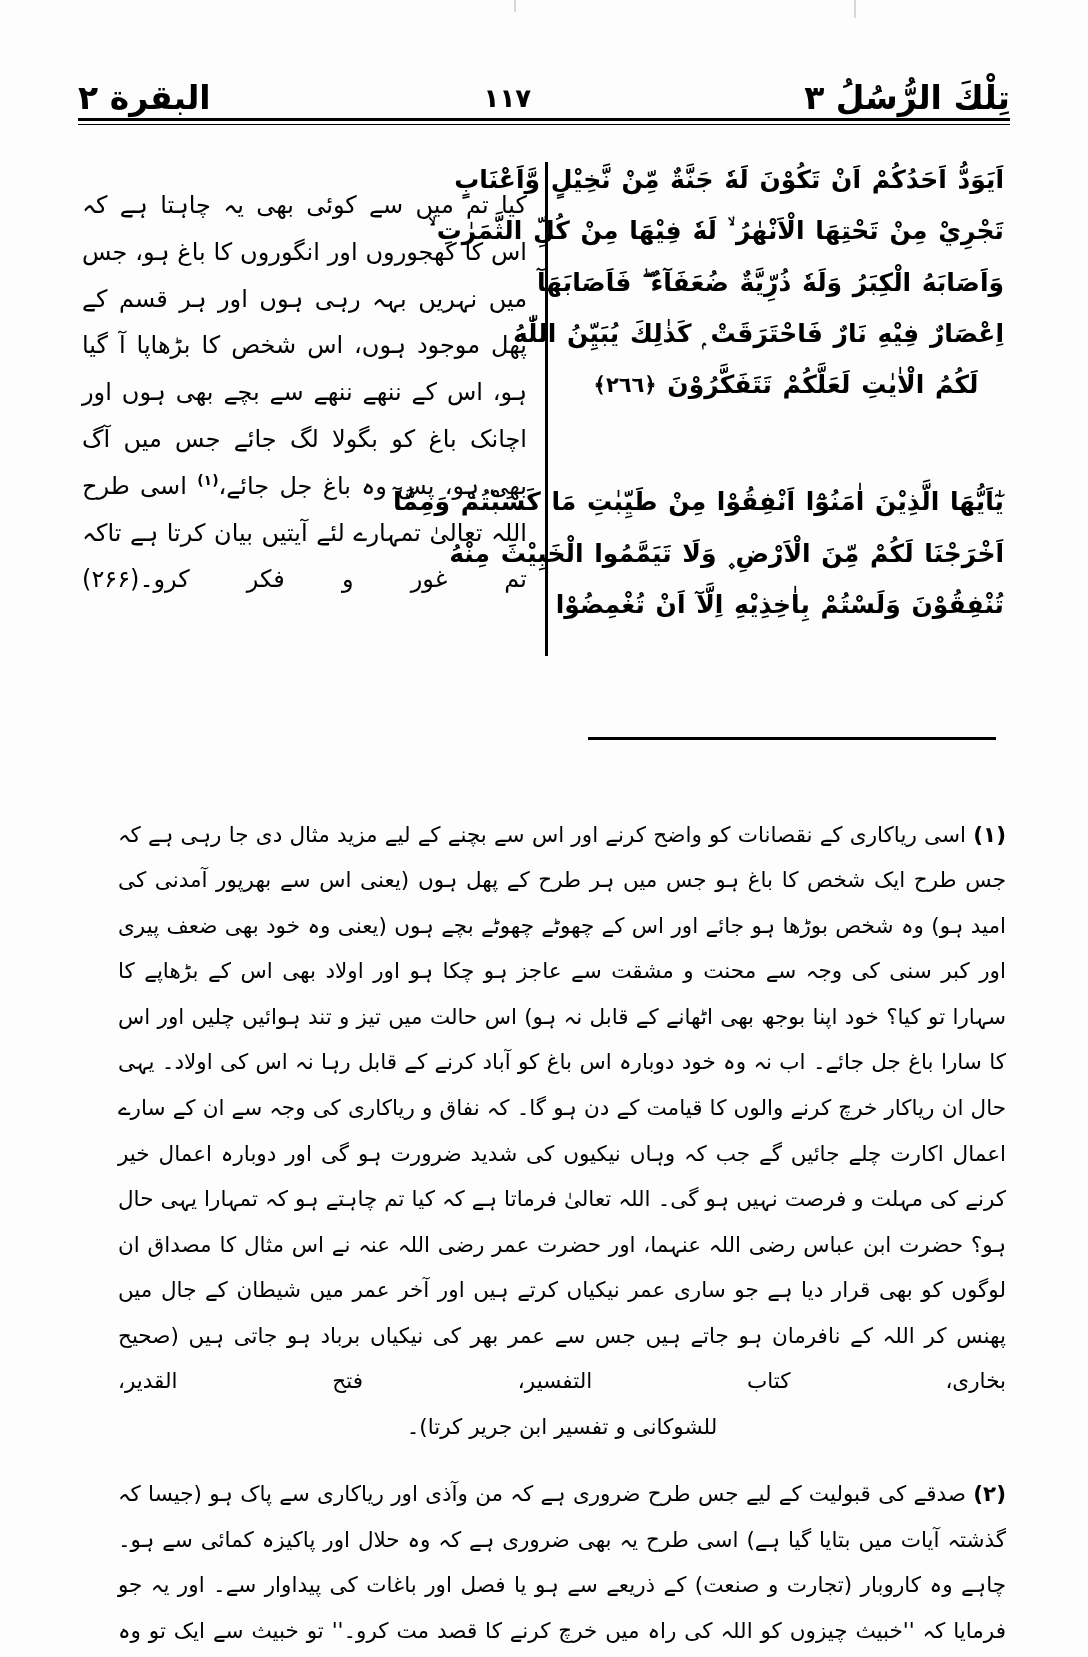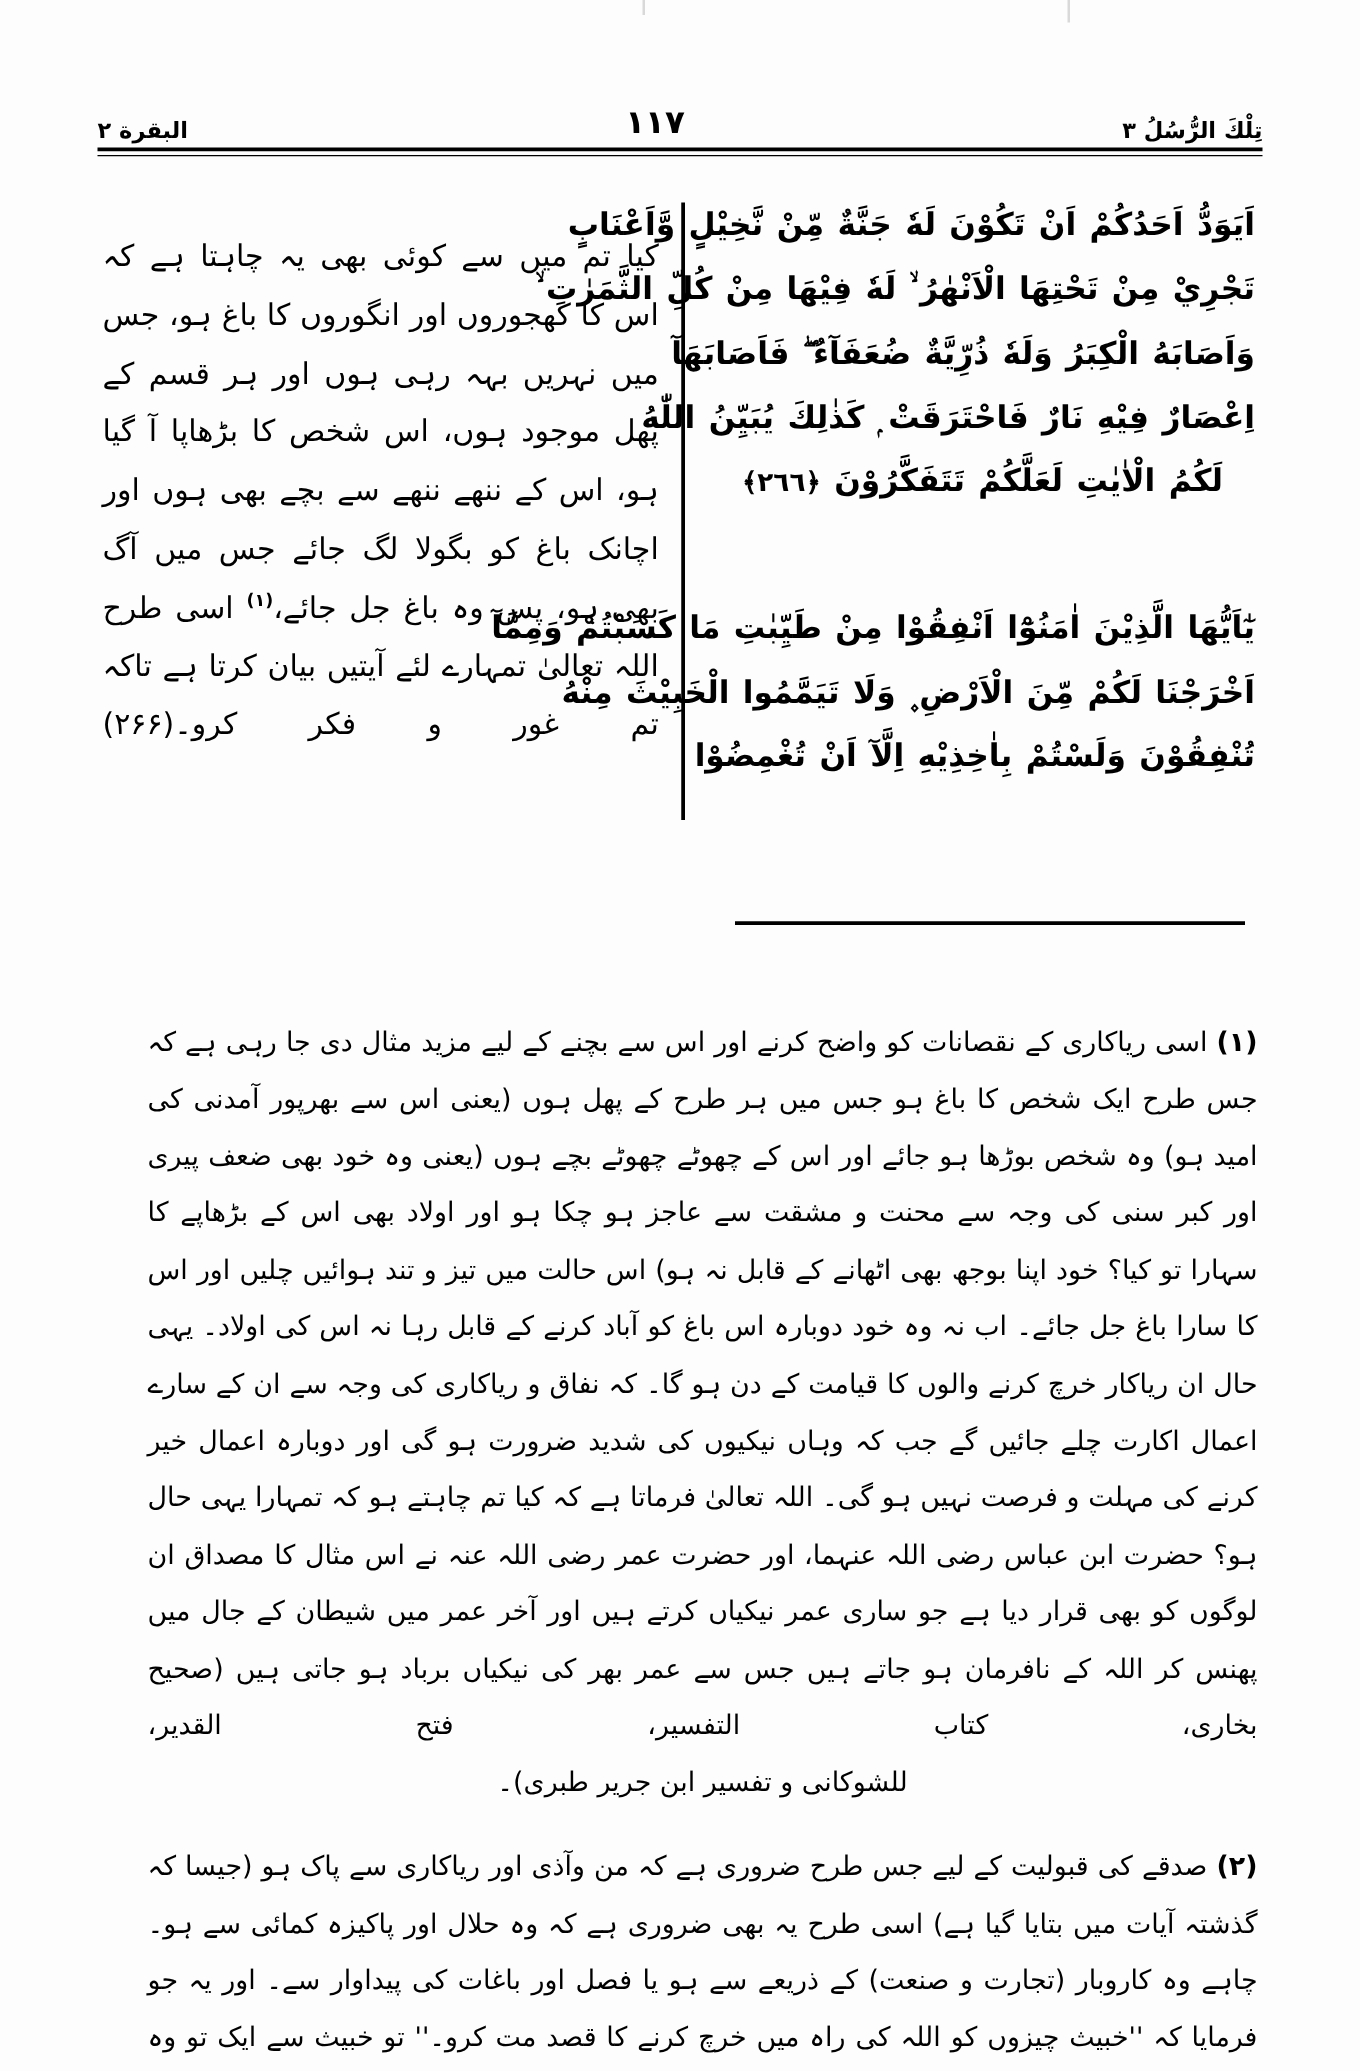--- a/index.html
+++ b/index.html
@@ -30,21 +30,21 @@
     right: 78px;
     left: 78px;
     height: 52px;
     display: flex;
     flex-direction: row;
     align-items: flex-end;
     justify-content: space-between;
     direction: rtl;
   }
   .header-side {
-    font-size: 18px;
+    font-size: 33px;
     font-weight: 700;
     letter-spacing: -0.5px;
     line-height: 1;
     white-space: nowrap;
   }
   .header-center {
     font-size: 26px;
     font-weight: 600;
     letter-spacing: 1px;
     padding-bottom: 1px;
@@ -240,21 +240,21 @@
       <span>اسی ریاکاری کے نقصانات کو واضح کرنے اور اس سے بچنے کے لیے مزید مثال دی جا رہی ہے کہ جس طرح ایک</span>
       <span>شخص کا باغ ہو جس میں ہر طرح کے پھل ہوں (یعنی اس سے بھرپور آمدنی کی امید ہو) وہ شخص بوڑھا ہو جائے اور اس</span>
       <span>کے چھوٹے چھوٹے بچے ہوں (یعنی وہ خود بھی ضعف پیری اور کبر سنی کی وجہ سے محنت و مشقت سے عاجز ہو چکا ہو اور</span>
       <span>اولاد بھی اس کے بڑھاپے کا سہارا تو کیا؟ خود اپنا بوجھ بھی اٹھانے کے قابل نہ ہو) اس حالت میں تیز و تند ہوائیں چلیں</span>
       <span>اور اس کا سارا باغ جل جائے۔ اب نہ وہ خود دوبارہ اس باغ کو آباد کرنے کے قابل رہا نہ اس کی اولاد۔ یہی حال ان</span>
       <span>ریاکار خرچ کرنے والوں کا قیامت کے دن ہو گا۔ کہ نفاق و ریاکاری کی وجہ سے ان کے سارے اعمال اکارت چلے</span>
       <span>جائیں گے جب کہ وہاں نیکیوں کی شدید ضرورت ہو گی اور دوبارہ اعمال خیر کرنے کی مہلت و فرصت نہیں ہو گی۔ اللہ</span>
       <span>تعالیٰ فرماتا ہے کہ کیا تم چاہتے ہو کہ تمہارا یہی حال ہو؟ حضرت ابن عباس رضی اللہ عنہما، اور حضرت عمر رضی اللہ عنہ نے اس مثال کا</span>
       <span>مصداق ان لوگوں کو بھی قرار دیا ہے جو ساری عمر نیکیاں کرتے ہیں اور آخر عمر میں شیطان کے جال میں پھنس کر اللہ کے</span>
       <span>نافرمان ہو جاتے ہیں جس سے عمر بھر کی نیکیاں برباد ہو جاتی ہیں (صحیح بخاری، کتاب التفسیر، فتح القدیر،</span>
-      <span class="tail cite">للشوکانی و تفسیر ابن جریر طبری)۔</span>
+      <span class="tail cite">للشوکانی و تفسیر ابن جریر کرتا)۔</span>
     </p>
 
     <p class="fn-para">
       <span class="fn-marker">(۲)</span>
       <span>صدقے کی قبولیت کے لیے جس طرح ضروری ہے کہ من وآذی اور ریاکاری سے پاک ہو (جیسا کہ گذشتہ آیات</span>
       <span>میں بتایا گیا ہے) اسی طرح یہ بھی ضروری ہے کہ وہ حلال اور پاکیزہ کمائی سے ہو۔ چاہے وہ کاروبار (تجارت و صنعت) کے</span>
       <span>ذریعے سے ہو یا فصل اور باغات کی پیداوار سے۔ اور یہ جو فرمایا کہ ''خبیث چیزوں کو اللہ کی راہ میں خرچ کرنے کا قصد</span>
       <span>مت کرو۔'' تو خبیث سے ایک تو وہ چیزیں مراد ہیں جو غلط کمائی سے ہوں۔ اللہ تعالیٰ اسے قبول نہیں فرماتی۔ حدیث</span>
     </p>
 

